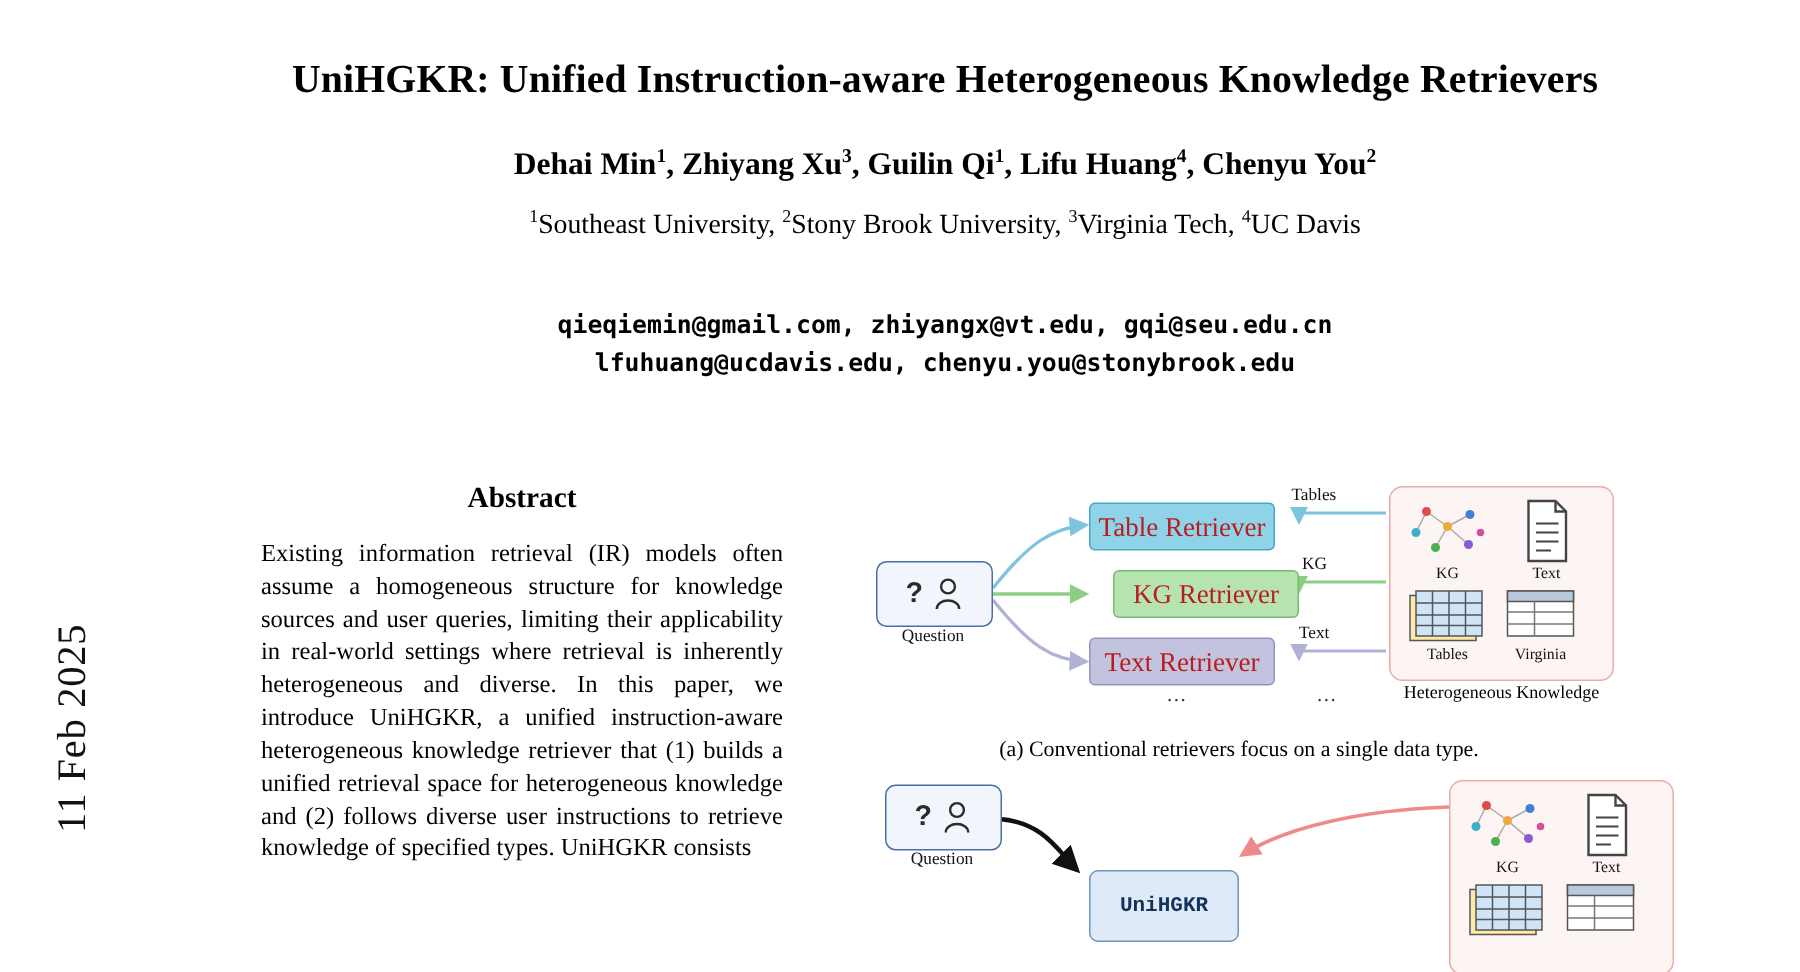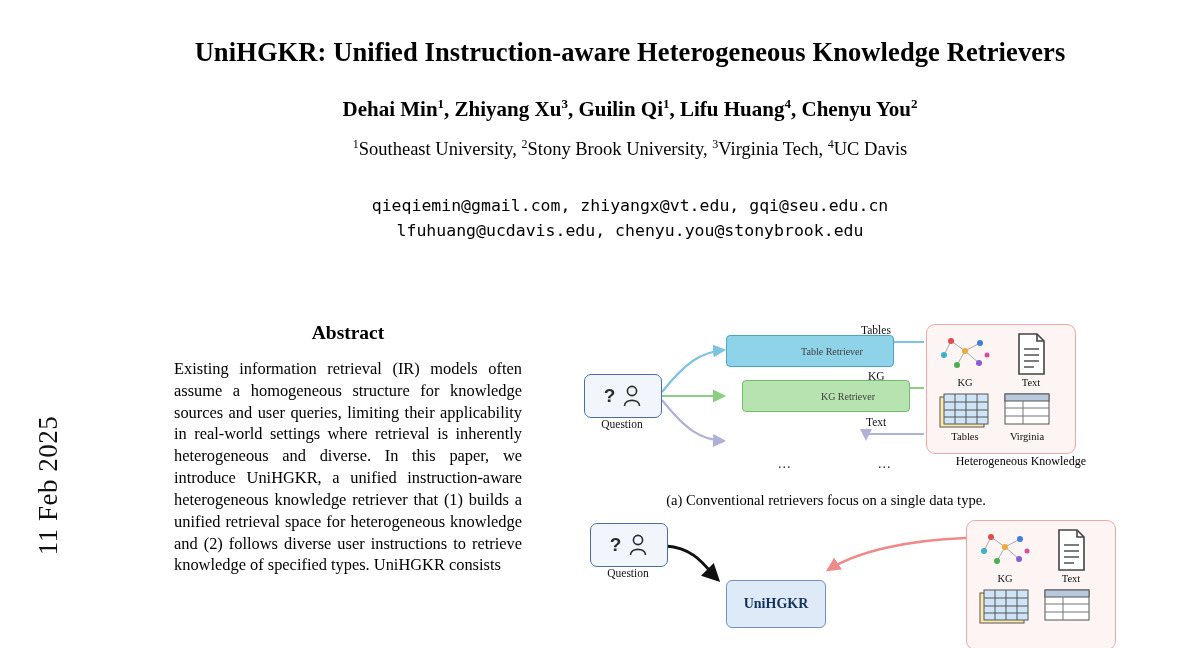--- a/index.html
+++ b/index.html
@@ -59,25 +59,26 @@
   .authors sup { font-size: 13px; font-weight: bold; }
 
   .affil {
     margin-top: 15px;
     text-align: center;
     font-size: 18.5px;
   }
   .affil sup { font-size: 12px; }
 
   .emails {
-    margin-top: 34px;
+    margin-top: 44px;
     text-align: center;
     font-family: "DejaVu Sans Mono", monospace;
     font-size: 16.5px;
     line-height: 1.5;
+    font-weight: bold;
   }
 
   
   .columns {
     position: absolute;
     left: 0;
     top: 322px;
     width: 1000px;
     display: flex;
     gap: 44px;
@@ -129,43 +130,42 @@
   }
 
   .retriever-box {
     position: absolute;
     width: 122px;
     height: 30px;
     border-radius: 4px;
     display: flex;
     align-items: center;
     justify-content: center;
-    font-size: 10px;
-    font-family: "Liberation Serif", serif;
-    color: #404040;
+    font-size: 18px;
+    font-family: "Liberation Serif", serif;
+    color: #b91c1c;
     border: 1px solid rgba(0,0,0,0.25);
-    padding-left: 44px;
   }
   .rb-table { background: #8fd3e8; border-color: #4aa6c4; }
   .rb-kg    { background: #b7e3b0; border-color: #74bd6b; }
   .rb-text  { background: #c2c3de; border-color: #9294c2; }
 
   .unihgkr-box {
     position: absolute;
     width: 98px;
     height: 46px;
     border-radius: 6px;
     background: #dfeaf8;
     border: 1.6px solid #6f93c4;
     display: flex;
     align-items: center;
     justify-content: center;
     font-size: 14px;
     font-weight: bold;
-    font-family: Liberation Serif, serif;
+    font-family: Liberation Mono, monospace;
     color: #12325c;
   }
 
   .edge-label {
     position: absolute;
     font-size: 11.5px;
     font-family: "Liberation Serif", serif;
     color: #111;
   }
 
@@ -273,20 +273,21 @@
             <span class="qmark">?</span>
             <svg width="20" height="24" viewBox="0 0 20 24">
               <circle cx="10" cy="7" r="4.6" fill="none" stroke="#2b2b2b" stroke-width="1.6"></circle>
               <path d="M2.5 22 C 2.5 14.5, 17.5 14.5, 17.5 22" fill="none" stroke="#2b2b2b" stroke-width="1.6"></path>
             </svg>
           </div>
           <div class="caption-small" style="left:18px; top:96px; width:76px;">Question</div>
 
           <div class="retriever-box rb-table" style="left:160px; top:13px;">Table Retriever</div>
           <div class="retriever-box rb-kg" style="left:176px; top:58px;text-align:right;">KG Retriever</div>
+          <div class="retriever-box rb-text" style="left:160px; top:103px;">Text Retriever</div>
 
           <div class="dots" style="left:212px; top:134px;">...</div>
           <div class="dots" style="left:312px; top:134px;">...</div>
 
           <div class="edge-label" style="left:295px; top:2px;">Tables</div>
           <div class="edge-label" style="left:302px; top:48px;">KG</div>
           <div class="edge-label" style="left:300px; top:94px;">Text</div>
 
           <div class="kb-card" style="left:360px; top:2px; width:148px; height:128px;">
 
@@ -331,21 +332,21 @@
               <rect x="4" y="3" width="44" height="30" fill="#ffffff" stroke="#555" stroke-width="1"></rect>
               <rect x="4" y="3" width="44" height="7" fill="#b9c9dd" stroke="#555" stroke-width="1"></rect>
               <line x1="4" y1="17" x2="48" y2="17" stroke="#777" stroke-width="1"></line>
               <line x1="4" y1="25" x2="48" y2="25" stroke="#777" stroke-width="1"></line>
               <line x1="22" y1="10" x2="22" y2="33" stroke="#777" stroke-width="1"></line>
             </svg>
             <div class="kb-label" style="left:10px; top:106px; width:56px;">Tables</div>
             <div class="kb-label" style="left:74px; top:106px; width:52px;">Virginia</div>
           </div>
 
-          <div class="kb-caption" style="left:350px; top:132px; width:170px;text-align:right;">Heterogeneous Knowledge</div>
+          <div class="kb-caption" style="left:350px; top:132px; width:170px;">Heterogeneous Knowledge</div>
         </div>
 
         <div class="fig-caption" style="top:170px;">(a) Conventional retrievers focus on a single data type.</div>
 
         <div class="fig-panel" style="position:absolute; top:196px; height:130px;">
 
           <svg class="overlay" width="520" height="130">
             <path d="M100 28 C 130 30, 140 50, 152 62" stroke="#111" stroke-width="3" fill="none" marker-end="url(#arrBlack)"></path>
             <path d="M400 20 C 340 22, 290 34, 262 52" stroke="#f08a8a" stroke-width="2.4" fill="none" marker-end="url(#arrRed)"></path>
             <defs>

